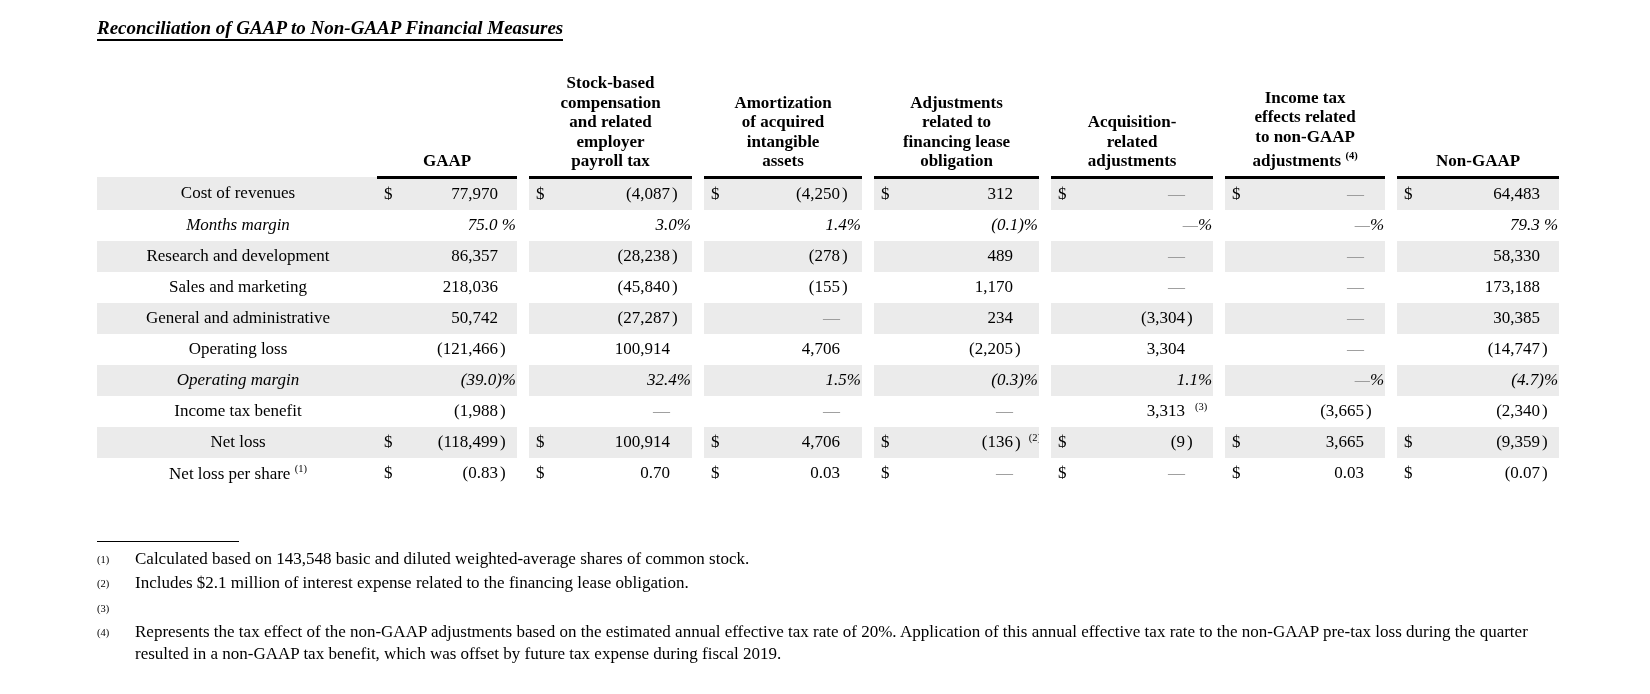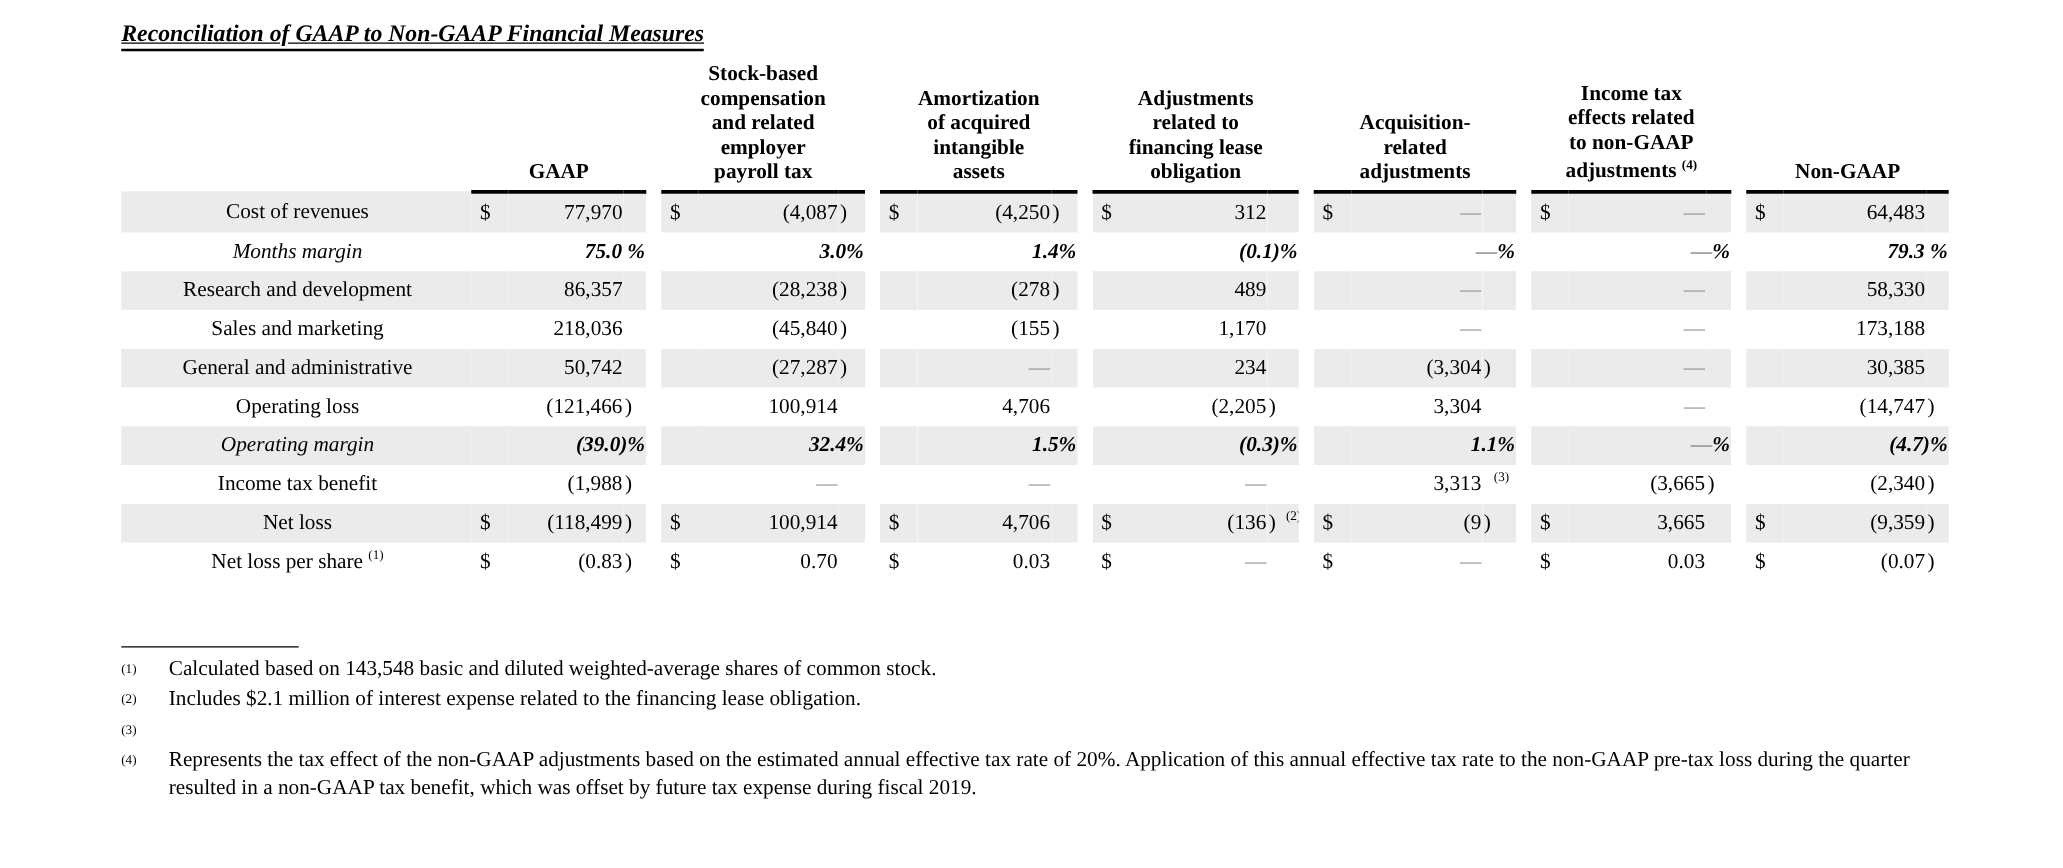--- a/index.html
+++ b/index.html
@@ -1,36 +1,36 @@
 <!DOCTYPE html>
 <html><head>
 <meta charset="utf-8">
 <style>
   html,body{margin:0;padding:0;background:#ffffff;width:1650px;height:694px;overflow:hidden;}
   body{font-family:"Liberation Serif", serif;color:#000;}
   .page{padding:14px 0 0 97px;}
 
-  .title-block{text-decoration:underline;}
+  .title-block{margin-bottom:24px;}
   .title-line{font-size:19px;font-weight:bold;font-style:italic;line-height:27px;}
   .title-line span{border-bottom:2px solid #000;padding-bottom:1px;}
 
   table.recon{border-collapse:collapse;table-layout:fixed;width:1462px;}
   table.recon td{font-size:17px;vertical-align:middle;overflow:hidden;}
 
   tr.hdr-row td{vertical-align:bottom;}
   td.hdr{font-weight:bold;text-align:center;line-height:19.5px;padding:8px 0 5px 0;
          border-bottom:3px solid #000;}
   td.hdr sup{font-size:10.5px;}
 
   tr.dr td{height:29px;}
   td.lbl{text-align:center;padding-left:3px;white-space:nowrap;}
   td.dol{text-align:left;padding-left:7px;}
   td.val{text-align:right;white-space:nowrap;}
   td.ref{text-align:left;white-space:nowrap;}
-  td.pct{text-align:right;white-space:nowrap;padding-right:1px;font-weight:bold;}
+  td.pct{text-align:right;white-space:nowrap;padding-right:1px;}
   td.spacer{background:#ffffff;}
 
   tr.shaded td{background:#ebebeb;}
   tr.shaded td.spacer{background:#ffffff;}
   tr.ital{font-style:italic;}
 
   .dash{color:#909090;}
   sup.rsup{font-size:10.5px;margin-left:8px;}
   sup.lsup{font-size:10.5px;}
 

